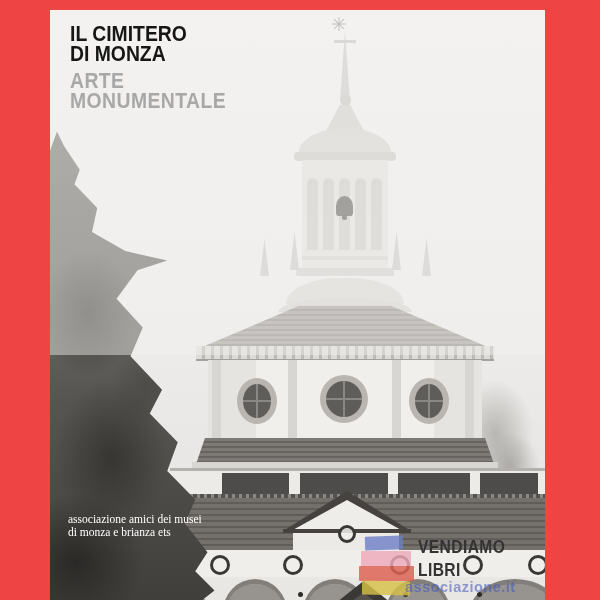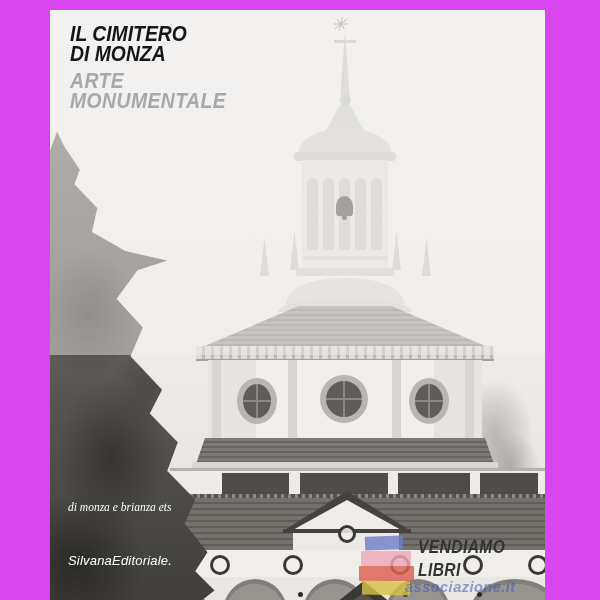--- a/index.html
+++ b/index.html
@@ -1,17 +1,17 @@
 <!DOCTYPE html>
 <html><head>
 <meta charset="utf-8">
 <style>
   html,body{margin:0;padding:0;background:#ffffff;}
-  .canvas{position:relative;width:600px;height:600px;background:#d946ef;overflow:hidden;
-          font-family:"Liberation Sans",sans-serif;font-style:italic;}
+  .canvas{position:relative;width:600px;height:600px;background:#ef4444;overflow:hidden;
+          font-family:"Liberation Sans",sans-serif;}
   .cover{position:absolute;left:50px;top:10px;width:495px;height:590px;background:#f0efed;overflow:hidden;}
   .abs{position:absolute;}
   
   .sky{left:0;top:0;width:495px;height:590px;
        background:linear-gradient(180deg,#f3f2f0 0%,#efeeec 45%,#e9e8e6 72%,#e4e3e1 100%);}
   .tree-blob{border-radius:50%;}
   .tb-a{left:392px;top:348px;width:106px;height:152px;
         background:radial-gradient(closest-side,rgba(168,165,161,.75),rgba(168,165,161,0) 72%);}
   .tb-b{left:418px;top:408px;width:84px;height:98px;
         background:radial-gradient(closest-side,rgba(142,139,135,.6),rgba(142,139,135,0) 72%);}
@@ -210,22 +210,22 @@
       <div class="abs tree-left-shade"></div>
 
       <div class="abs fog-veil"></div>
     </div>
 
     <div class="abs t-line t-black" style="top:14px">IL CIMITERO</div>
     <div class="abs t-line t-black" style="top:34px">DI MONZA</div>
     <div class="abs t-line t-gray" style="top:61px">ARTE</div>
     <div class="abs t-line t-gray" style="top:81px">MONUMENTALE</div>
 
-    <div class="abs assoc" style="top:492px">di monza e brianza ets</div>
-    <div class="abs publisher">SilvanaEditoriale.</div>
+    <div class="abs assoc" style="top:504px">associazione amici dei musei</div>
+    <div class="abs assoc" style="top:517px">di monza e brianza ets</div>
 
     <div>
       <div class="abs wm-bar" style="left: 315px; top: 526px; width: 38px; height: 14px; transform: rotate(-2deg); background-color: rgba(109, 125, 198, 0.8);"></div>
       <div class="abs wm-bar" style="left: 311px; top: 541px; width: 50px; height: 15px; background-color: rgba(237, 170, 185, 0.82);"></div>
       <div class="abs wm-bar" style="left: 309px; top: 556px; width: 55px; height: 15px; background-color: rgba(220, 97, 82, 0.84);"></div>
       <div class="abs wm-bar" style="left: 312px; top: 571px; width: 48px; height: 14px; transform: rotate(1deg); background-color: rgba(215, 193, 73, 0.82);"></div>
       <div class="abs wm-txt" style="left:368px;top:527px">VENDIAMO</div>
       <div class="abs wm-txt" style="left:368px;top:550px">LIBRI</div>
       <div class="abs wm-url">associazione.it</div>
     </div>

